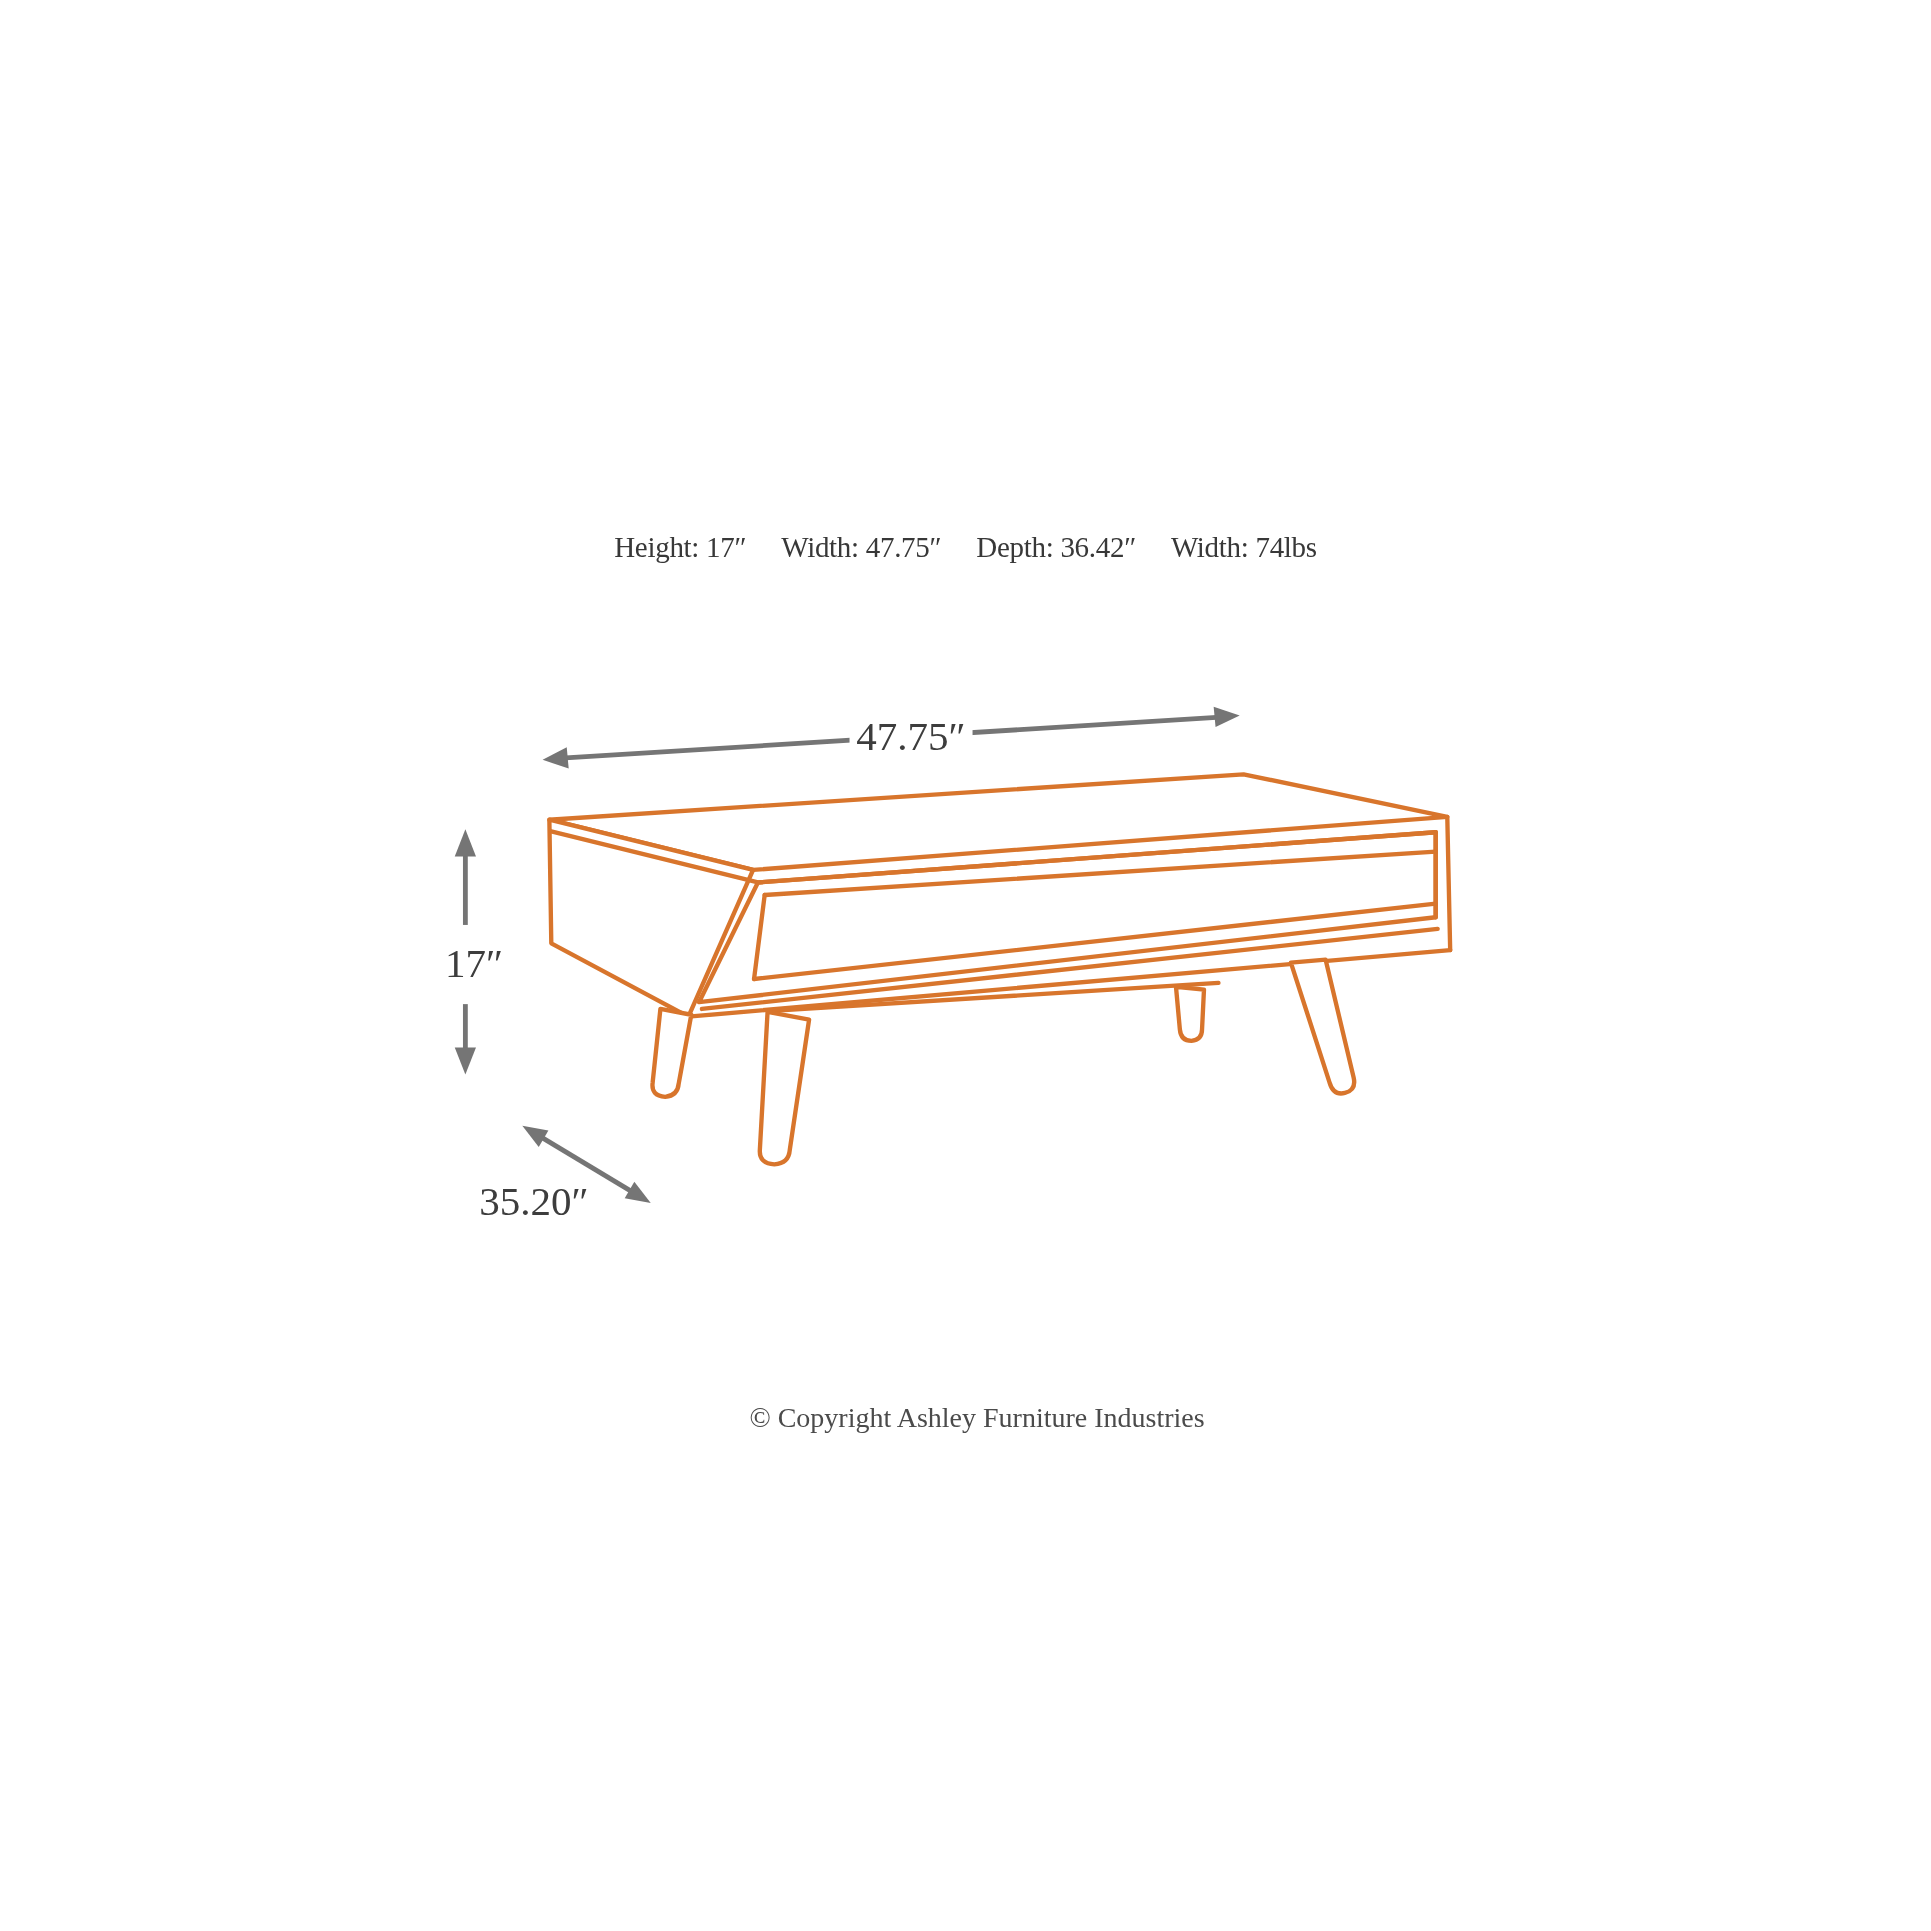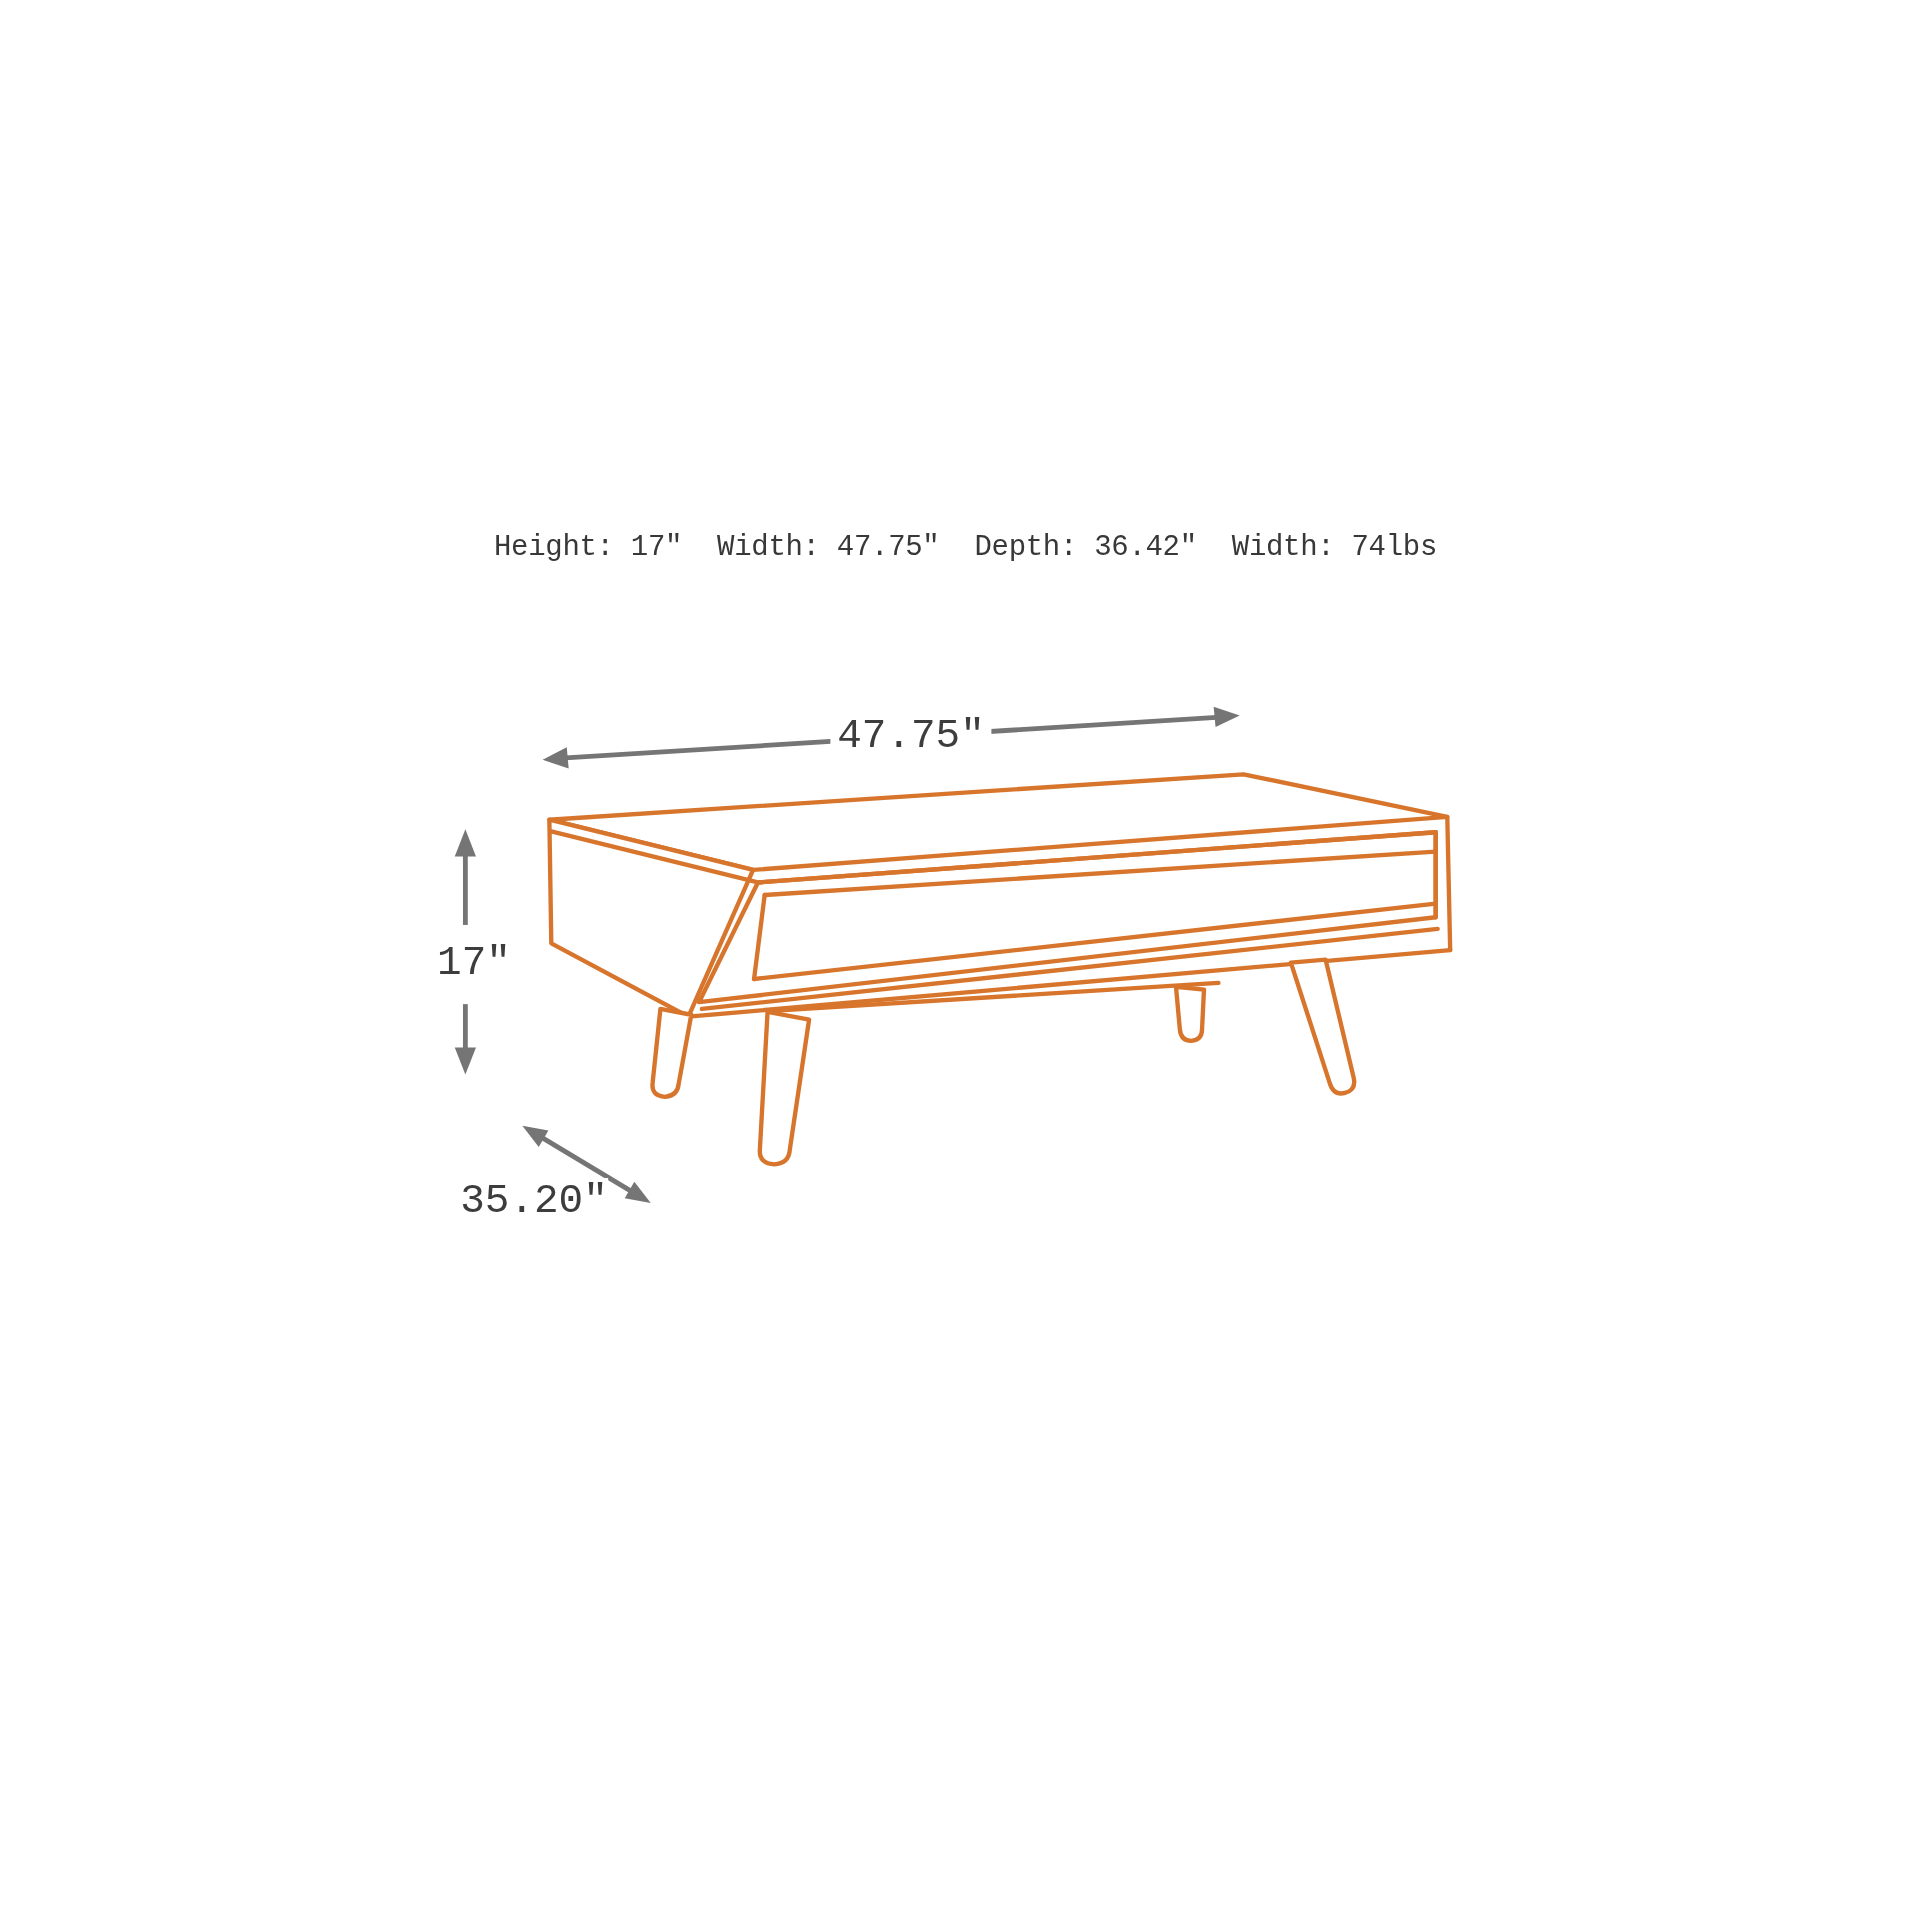--- a/index.html
+++ b/index.html
@@ -9,21 +9,21 @@
     --label-text:#3D3D3D;
     --copy-text:#4B4B4B;
     --bg:#FFFFFF;
   }
   html,body{margin:0;padding:0;background:var(--bg);}
   .canvas{
     position:relative;
     width:1931px;height:1775px;
     background:var(--bg);
     overflow:hidden;
-    font-family:Liberation Mono, monospace;
+    font-family:Liberation Serif, serif;
   }
   .header-row{
     position:absolute;
     left:0;right:0;top:531px;
     display:flex;
     justify-content:center;
     gap:35px;
     font-size:29px;
     letter-spacing:-0.3px;
     color:var(--header-text);
@@ -108,15 +108,16 @@
       <line class="arrow-shaft" x1="561" y1="1178" x2="654" y2="1234"></line>
       <polygon class="arrow-head" points="541,1166 558,1188 568,1171"></polygon>
       <polygon class="arrow-head" points="674,1246 647,1241 657,1224"></polygon>
     </g>
   </svg>
 
   <div class="dim-label" style="left:911px;top:736px;">47.75″</div>
   <div class="dim-label no-pad" style="left:474px;top:963px;">17″</div>
   <div class="dim-label no-pad" style="left:534px;top:1201px;">35.20″</div>
 
+  <div class="copyright">© Copyright Ashley Furniture Industries</div>
 
 </div>
 
 
 </body></html>

